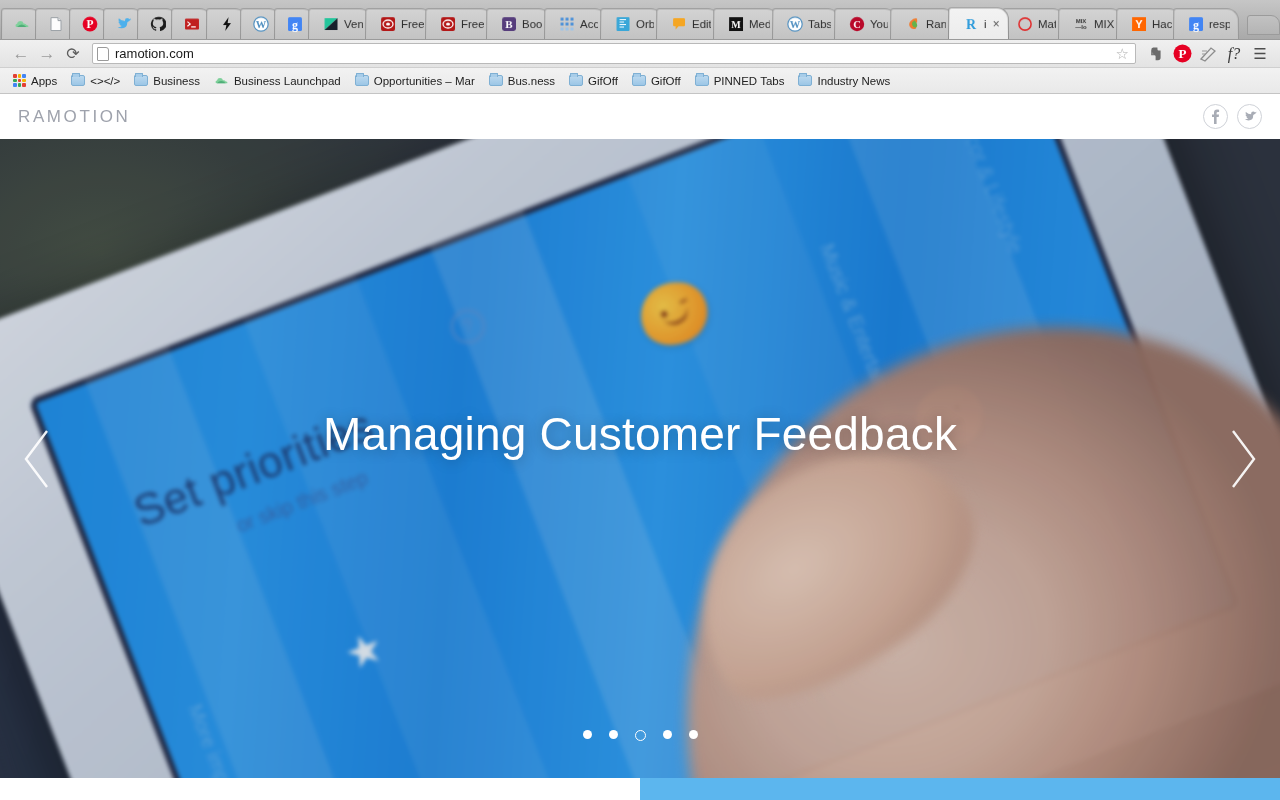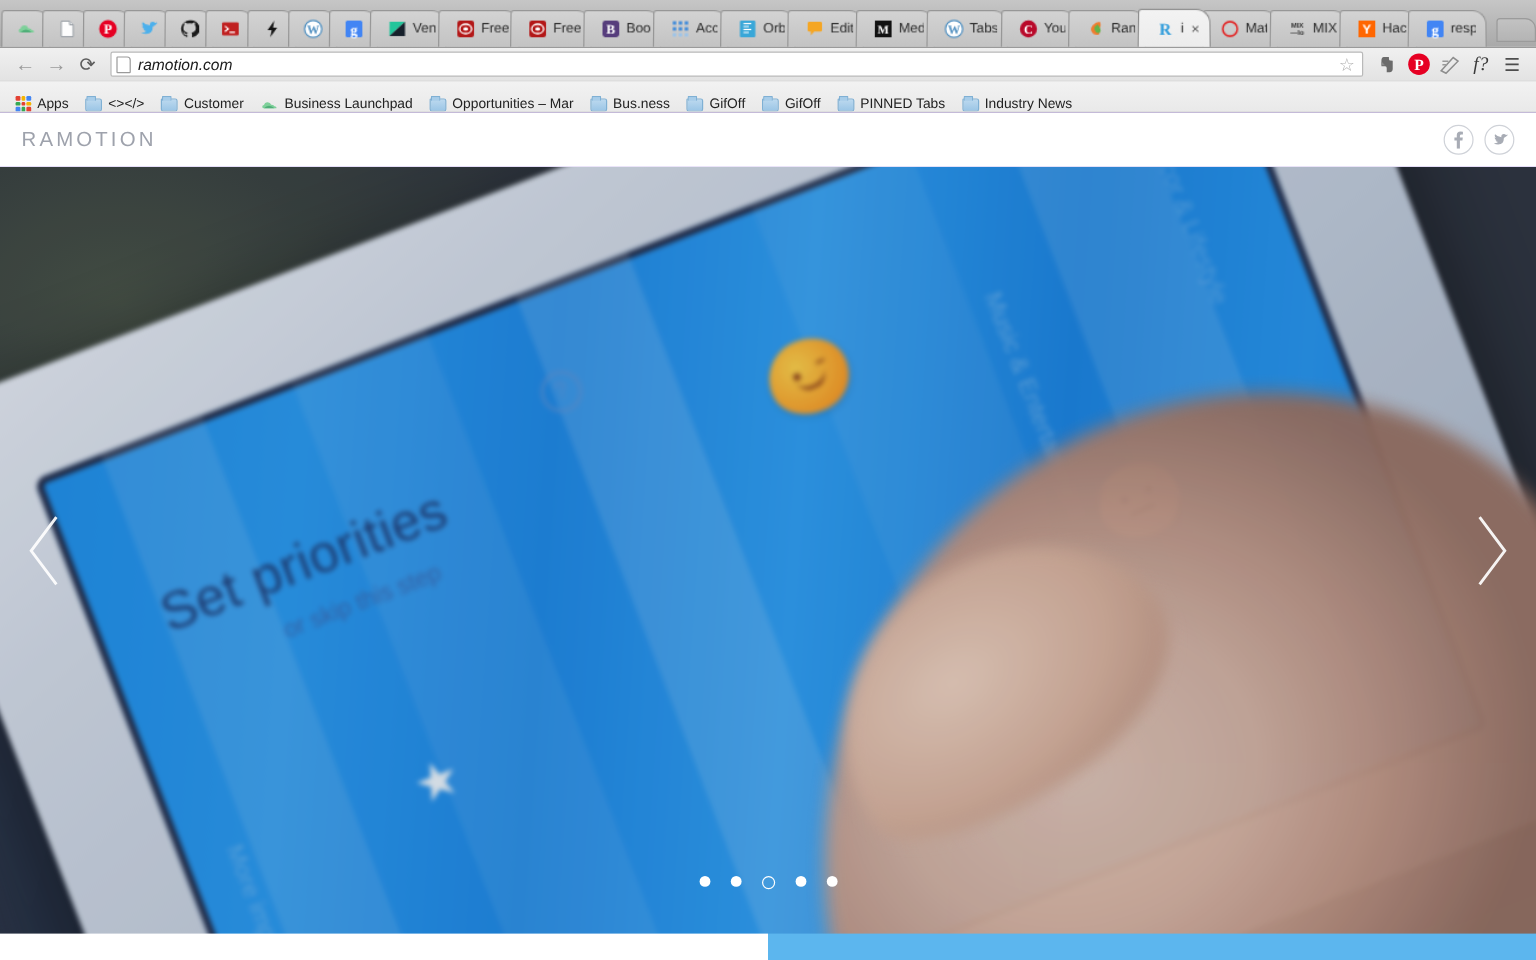--- a/index.html
+++ b/index.html
@@ -77,50 +77,50 @@
             color:#9a9a9a; font-size:17px; }
   .navbtn.reload { color:#5d5d5d; font-size:16px; }
   .omnibox {
     flex: 1; height: 21px; margin: 0 6px;
     background: #fff; border: 1px solid #b9b9b9; border-radius: 2px;
     display: flex; align-items: center; padding: 0 4px;
     font-size: 13px; color: #1a1a1a;
   }
   .omnibox .pageicon { width:12px; height:14px; border:1px solid #9a9a9a; background:#fff;
       border-radius:1px 3px 1px 1px; margin-right:6px; flex:0 0 12px; }
-  .omnibox .url { flex:1;font-style:italic; }
+  .omnibox .url { flex:1; }
   .omnibox .star { color:#b0b0b0; font-size:15px; margin-right:2px; }
   .toolicon { width: 24px; height: 24px; display:flex; align-items:center; justify-content:center; margin-left:2px; }
 
   
   .bookmarks {
     height: 26px;
     background: linear-gradient(to bottom, #f2f2f2 0%, #e9e9e9 100%);
-    display: flex; align-items: flex-end;
+    display: flex; align-items: center;
     padding: 0 6px;
     border-bottom: 1px solid #c4c4c4;
     font-size: 11.5px; color: #222;
     overflow: hidden;
   }
   .bm { display:flex; align-items:center; padding: 0 7px; white-space:nowrap; }
   .bm .folder {
     width:14px; height:11px; margin-right:5px; flex:0 0 14px;
     background: linear-gradient(to bottom,#bcd9ef,#9cc6e6);
     border:1px solid #7fb0d4; border-radius:1px 2px 2px 2px;
     position: relative;
   }
   .bm .folder::before { content:""; position:absolute; top:-3px; left:0; width:6px; height:3px;
     background:#a8cde9; border:1px solid #7fb0d4; border-bottom:none; border-radius:1px 1px 0 0; }
   .appsgrid { width:13px; height:13px; margin-right:5px; flex:0 0 13px;
     display:grid; grid-template-columns: repeat(3,1fr); grid-template-rows: repeat(3,1fr); gap:1px; }
   .appsgrid i { display:block; border-radius:1px; }
   .bm .cloudico { width:15px; height:11px; margin-right:5px; flex:0 0 15px; position:relative; }
 
   
-  .page { position: relative; width: 1280px; height: 706px; overflow: hidden; background:#8b5cf6; }
+  .page { position: relative; width: 1280px; height: 706px; overflow: hidden; background:#701a75; }
 
   .site-header {
     height: 45px; background:#fff; display:flex; align-items:center;
     padding: 0 18px; position: relative; z-index: 5;
   }
   .logo { font-size: 17px; letter-spacing: 2.6px; color:#9ea2ac; font-weight:300; }
   .nav { position:absolute; left:0; right:0; display:flex; justify-content:center; gap:36px; pointer-events:none; }
   .nav a { pointer-events:auto; font-size:13.5px; letter-spacing:1.4px; color:#8a8e98; text-decoration:none; }
   .social { margin-left:auto; display:flex; gap:9px; }
   .scirc { width:25px; height:25px; border-radius:50%; border:1px solid #cfd2d8;
@@ -527,21 +527,21 @@
           <i style="background: rgb(227, 65, 51);"></i>
         </span>
         <span>Apps</span>
       </div>
       <div class="bm">
         <span class="folder"></span>
         <span>&lt;&gt;&lt;/&gt;</span>
       </div>
       <div class="bm">
         <span class="folder"></span>
-        <span>Customer</span>
+        <span>Business</span>
       </div>
       <div class="bm">
         <span class="cloudico"><svg width="15" height="11" viewBox="0 0 16 12" aria-hidden="true">
             <path d="M3 9 Q1.5 9 1.5 7.6 Q1.5 6.2 3.1 6.1 Q3.6 3.4 6.4 3.4 Q9 3.4 9.6 5.7 Q12 5.5 12.6 7.2 Q14.5 7.4 14.5 8.4 Q14.5 9 13.6 9 Z" fill="#7ed09a"></path>
             <path d="M3 9 Q5 6.6 7.6 6.6 Q10.4 6.6 12.6 9 Z" fill="#4fae78"></path>
           </svg></span>
         <span>Business Launchpad</span>
       </div>
       <div class="bm">
         <span class="folder"></span>
@@ -634,20 +634,21 @@
 
           </div>
         </div>
 
         <div class="hand"></div>
         <div class="finger"></div>
         <div class="hero-veil"></div>
       </div>
 
       <div class="hero-title">
+        <div>Managing Customer Feedback</div>
       </div>
 
       <div class="arrow left" title="Previous slide">
         <svg viewBox="0 0 30 62" aria-hidden="true">
           <path d="M25 3 L4 31 L25 59" fill="none" stroke="#ffffff" stroke-width="2.4"></path>
         </svg>
       </div>
       <div class="arrow right" title="Next slide">
         <svg viewBox="0 0 30 62" aria-hidden="true">
           <path d="M5 3 L26 31 L5 59" fill="none" stroke="#ffffff" stroke-width="2.4"></path>

